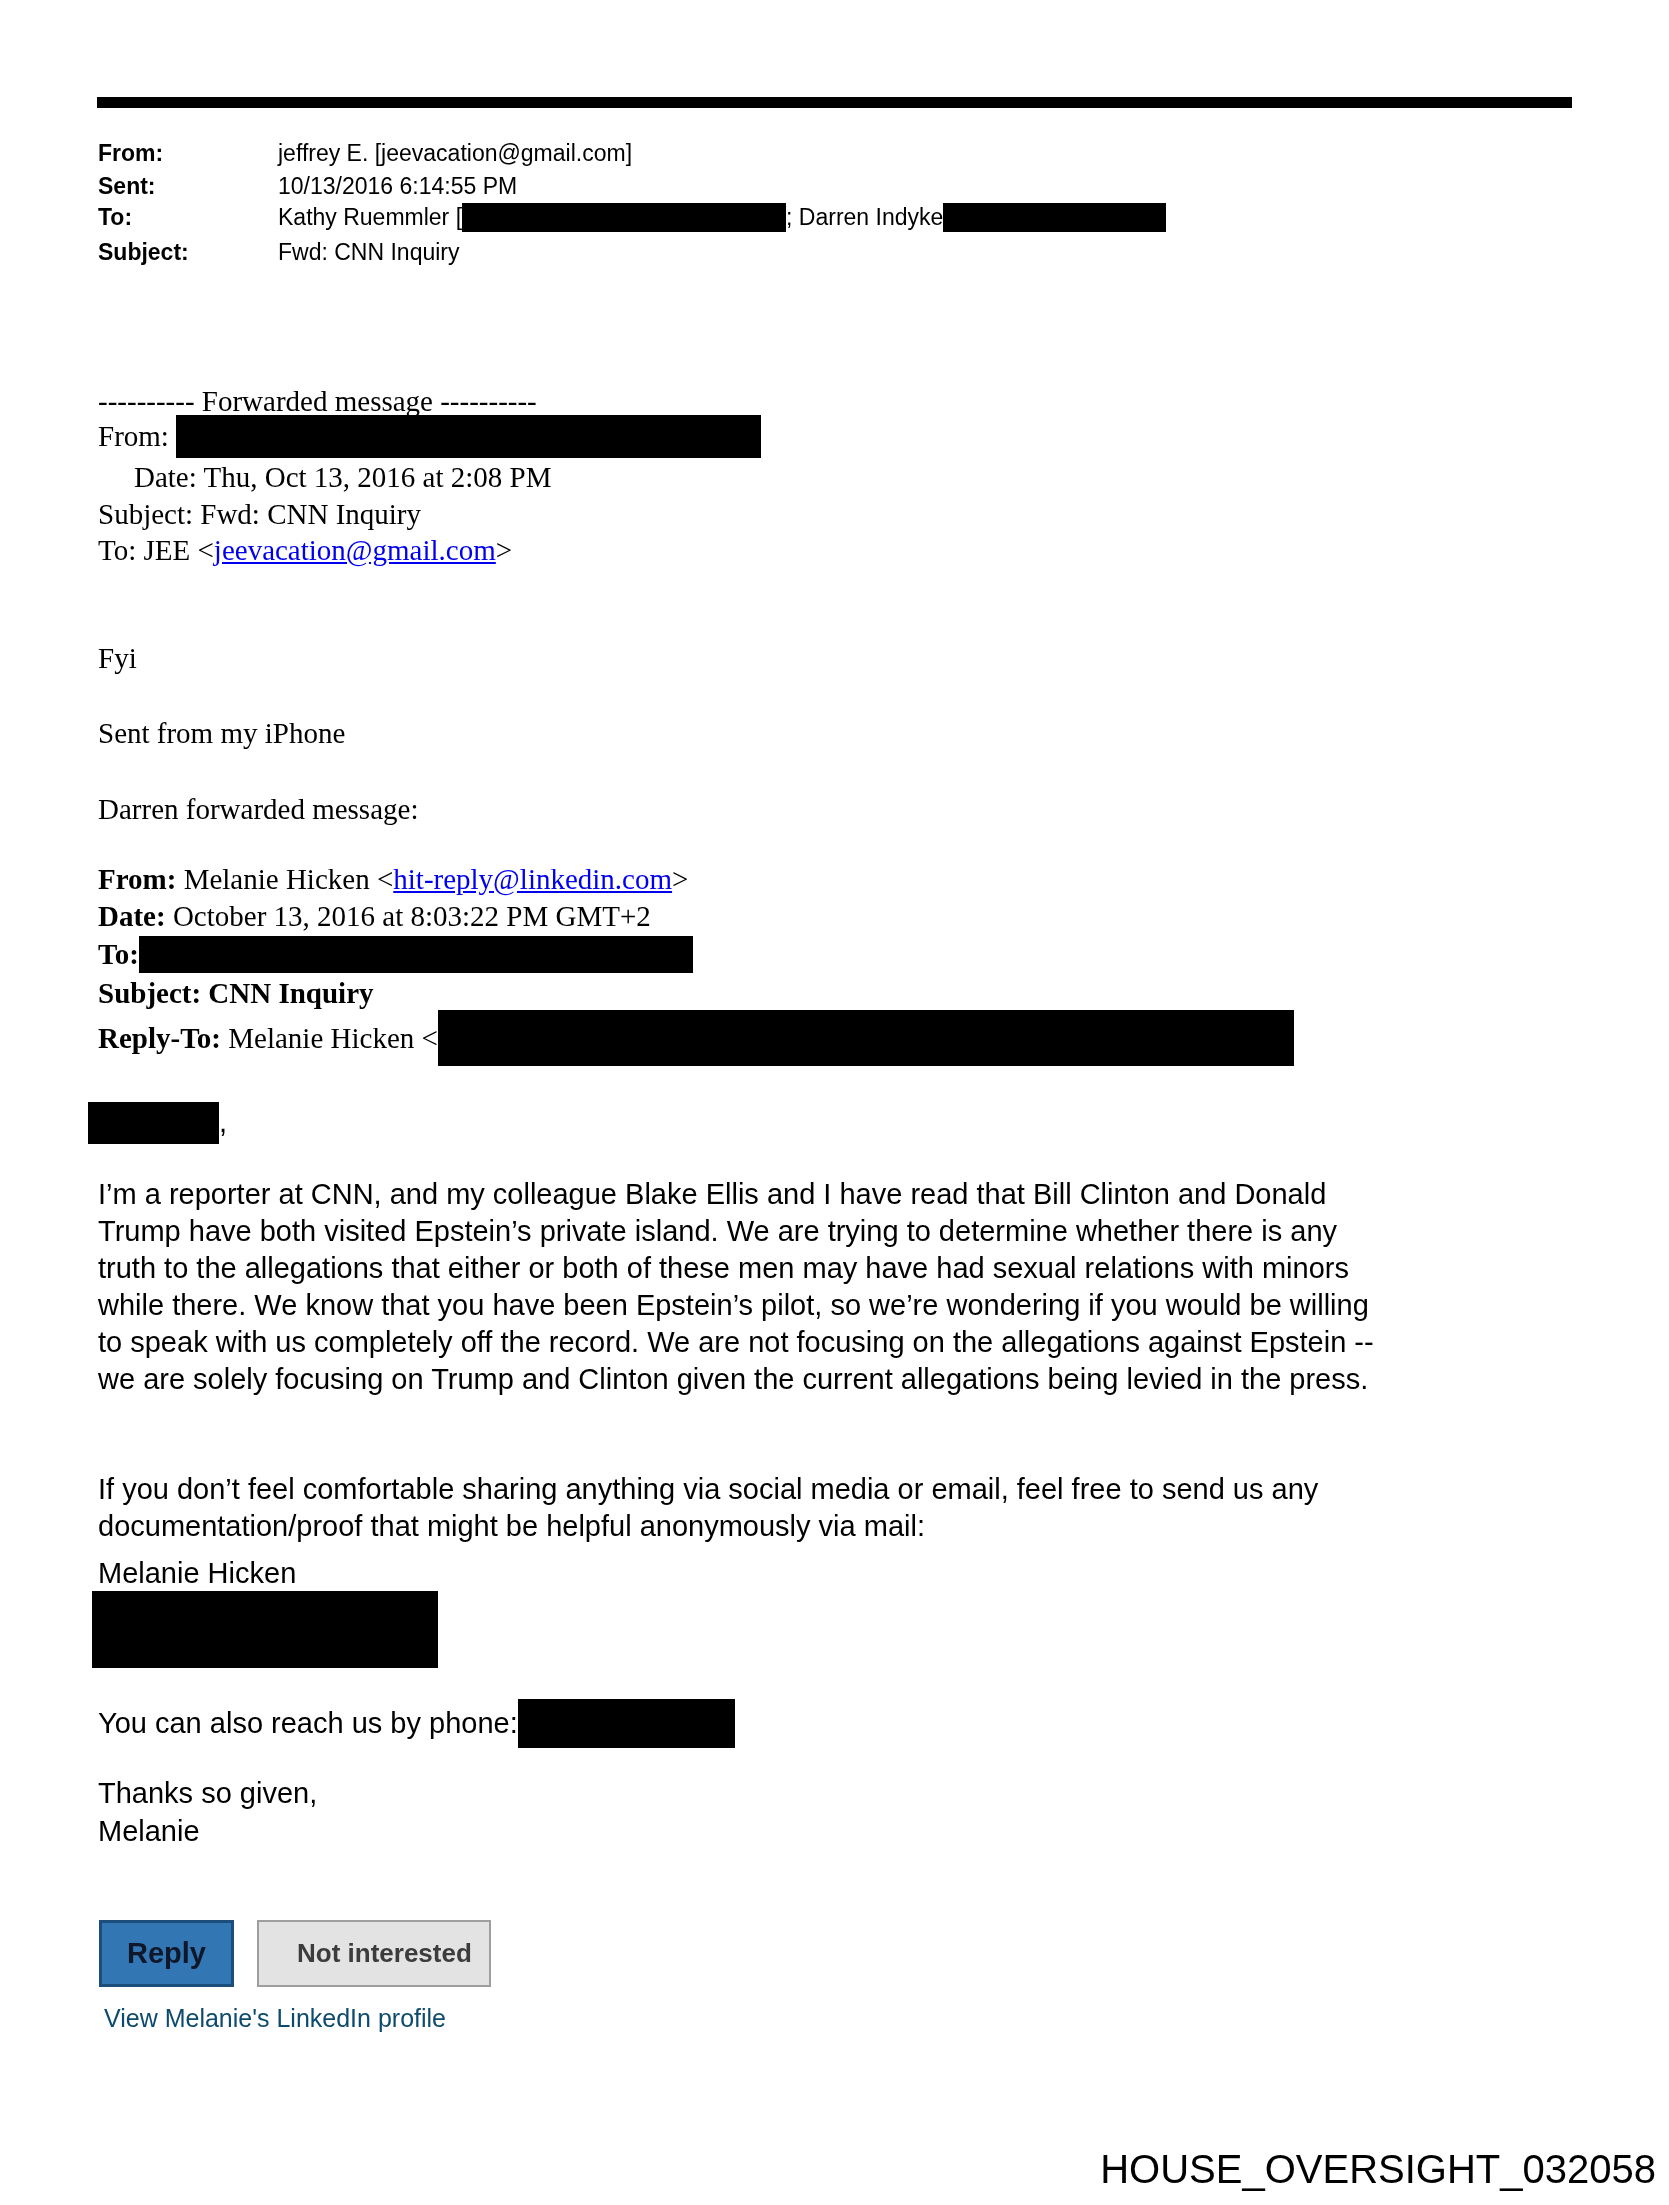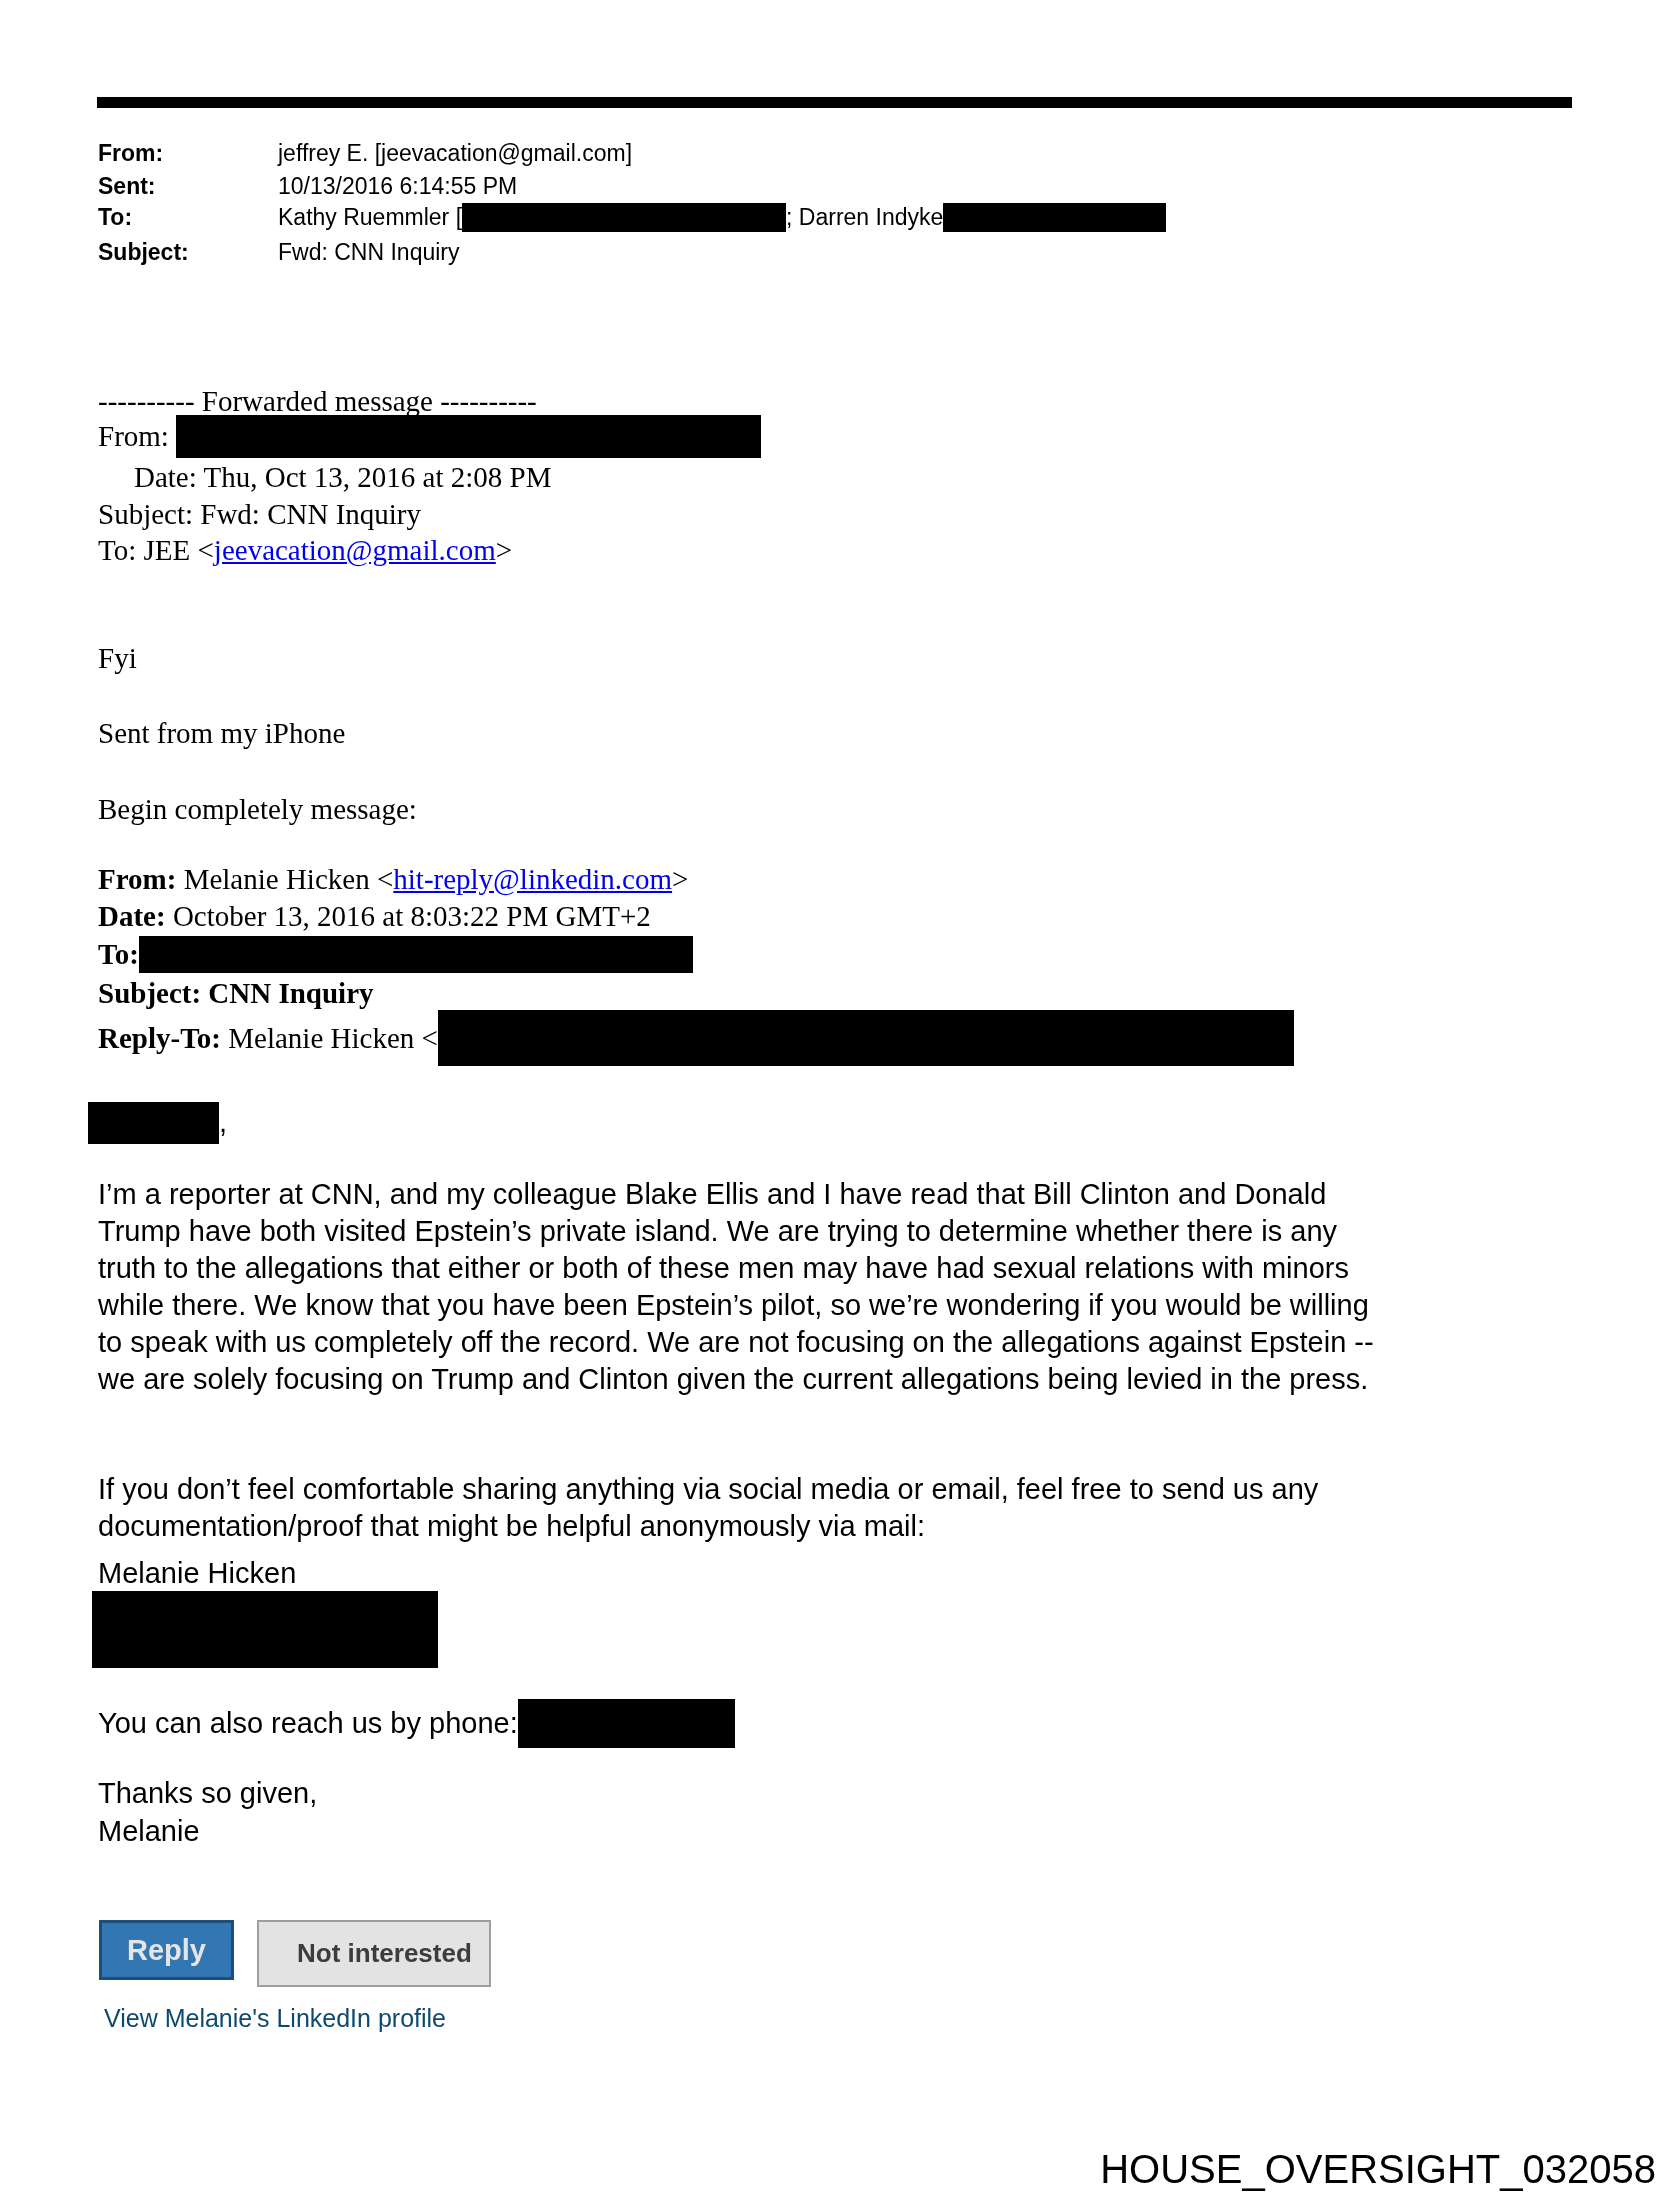--- a/index.html
+++ b/index.html
@@ -13,23 +13,23 @@
   .body-txt{font-size:29px;line-height:37px;}
   .prelines{white-space:pre-line;}
   .row{display:flex;align-items:center;}
   .redact{display:inline-block;background:#000;flex:none;}
   a.mail{color:#0000ee;text-decoration:underline;cursor:pointer;}
   .toprule{position:absolute;left:97px;top:97px;width:1475px;height:10.5px;background:#000;}
   
   .hrow{position:absolute;left:98px;display:flex;align-items:center;}
   .hrow .lbl{width:180px;flex:none;}
   
-  .btn-reply{position:absolute;left:99px;top:1920px;width:135px;height:60px;
+  .btn-reply{position:absolute;left:99px;top:1920px;width:135px;height:67px;
     background:#3277b4;border:3.9px solid #1c4e7b;box-sizing:border-box;
-    color:#e5e5e5;font-weight:bold;font-size:29px;display:flex;align-items:center;justify-content:center;cursor:pointer;}
+    color:#0f172a;font-weight:bold;font-size:29px;display:flex;align-items:center;justify-content:center;cursor:pointer;}
   .btn-not{position:absolute;left:257px;top:1920px;width:234px;height:67px;
     background:#e3e3e3;border:2px solid #9e9e9e;box-sizing:border-box;
     color:#3c3c3c;font-weight:bold;font-size:26px;line-height:31px;
     display:flex;align-items:center;padding-left:38px;cursor:pointer;white-space:pre-line;}
   .profile-link{position:absolute;left:104px;top:2004px;font-size:25px;color:#0c4a6e;cursor:pointer;text-decoration:none;}
   .footer{position:absolute;right:13px;top:2147px;font-size:40px;color:#000;}
 </style>
 </head>
 <body>
 
@@ -61,21 +61,21 @@
   <div class="line serif row" style="left:98px;top:414px;height:45px;">
     <span>From: </span>
     <span class="redact" style="width:585px;height:43px;"></span>
   </div>
   <div class="line serif" style="left:98px;top:459px;margin-left:36px;">Date: Thu, Oct 13, 2016 at 2:08 PM</div>
   <div class="line serif" style="left:98px;top:496px;">Subject: Fwd: CNN Inquiry</div>
   <div class="line serif" style="left:98px;top:532px;"><span>To: JEE &lt;</span><a class="mail">jeevacation@gmail.com</a><span>&gt;</span></div>
 
   <div class="line serif" style="left:98px;top:640px;">Fyi</div>
   <div class="line serif" style="left:98px;top:715px;">Sent from my iPhone</div>
-  <div class="line serif" style="left:98px;top:791px;">Begin completely message:</div>
+  <div class="line serif" style="left:98px;top:791px;">Darren forwarded message:</div>
 
   <div class="line serif" style="left:98px;top:861px;"><span class="lbl">From:</span><span> Melanie Hicken &lt;</span><a class="mail">hit-reply@linkedin.com</a><span>&gt;</span></div>
   <div class="line serif" style="left:98px;top:898px;"><span class="lbl">Date:</span><span> October 13, 2016 at 8:03:22 PM GMT+2</span></div>
   <div class="line serif row" style="left:98px;top:935px;height:38px;">
     <span class="lbl">To:</span>
     <span class="redact" style="width:554px;height:37px;"></span>
   </div>
   <div class="line serif lbl" style="left:98px;top:975px;font-weight:bold;">Subject: CNN Inquiry</div>
   <div class="line serif row" style="left:98px;top:1009px;height:58px;">
     <span class="lbl">Reply-To:</span>

